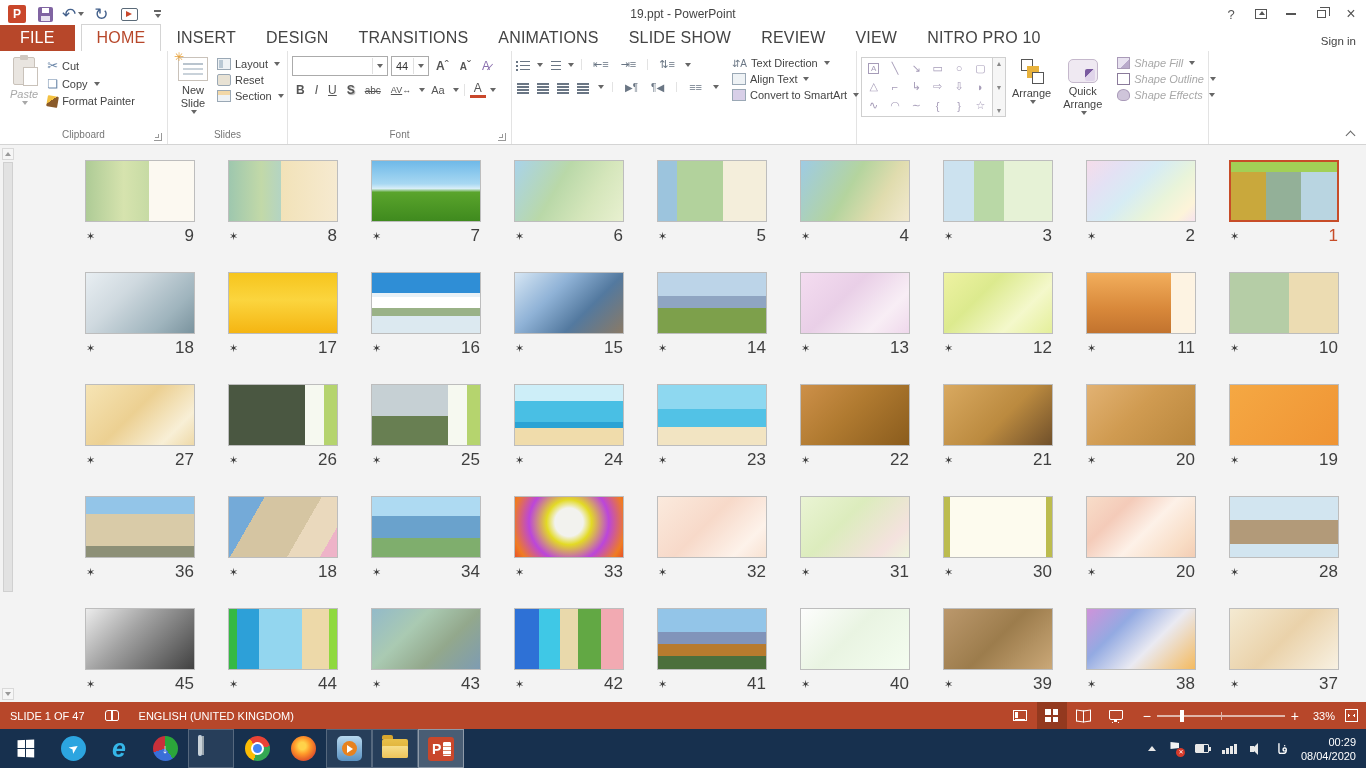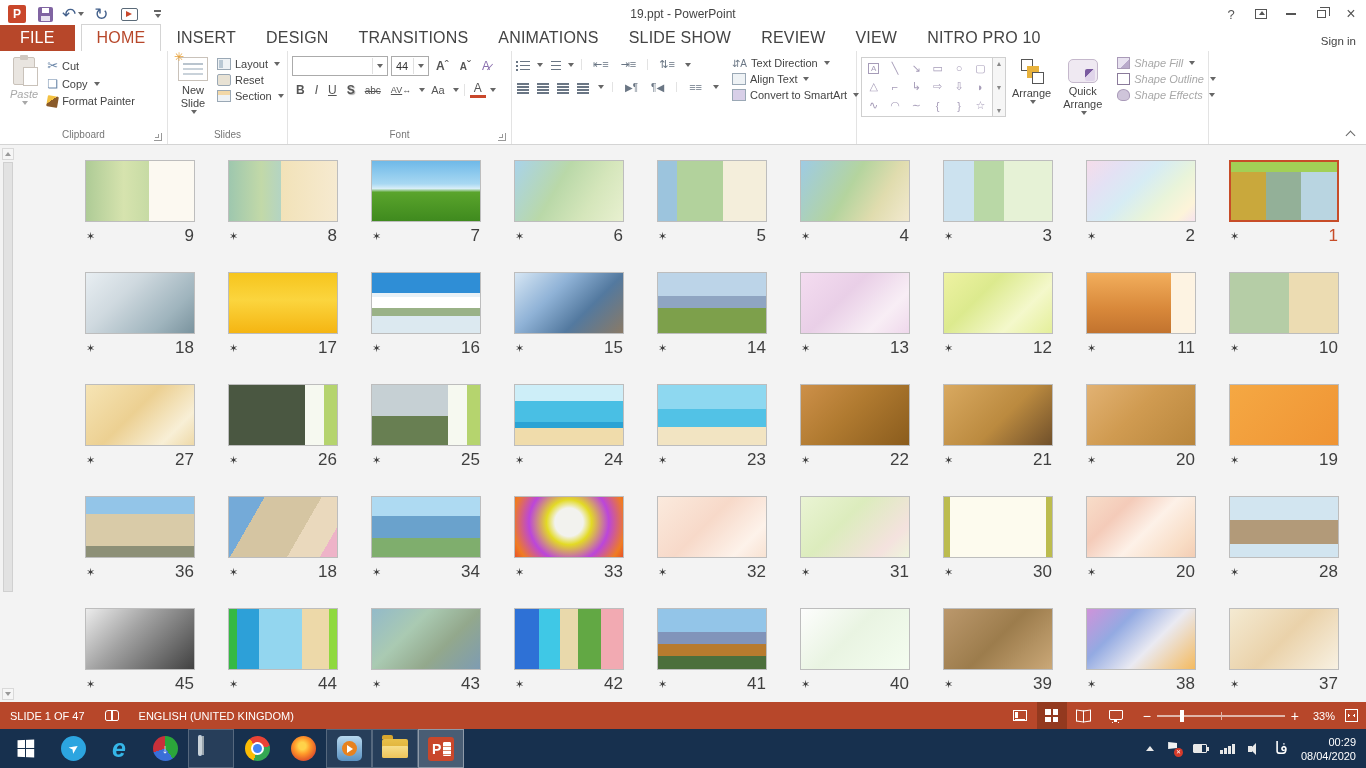--- a/index.html
+++ b/index.html
@@ -172,21 +172,21 @@
   .flag-ic { width:13px; height:13px; position:relative; }
   .flag-ic:before { content:""; position:absolute; left:1px; top:0; width:9px; height:7px; background:#f2f2f2; clip-path:polygon(0 0,100% 15%,100% 85%,0 100%); }
   .flag-ic:after { content:"✕"; position:absolute; right:-3px; bottom:-2px; width:9px; height:9px; background:#D63A2A; border-radius:50%; color:#fff; font-size:6px; line-height:9px; text-align:center; }
   .batt-ic { width:14px; height:9px; border:1.2px solid #e8e8e8; border-radius:1px; position:relative; background:linear-gradient(90deg,#e8e8e8 0 70%, transparent 70%); }
   .batt-ic:before { content:""; position:absolute; right:-3px; top:2px; width:2px; height:4px; background:#e8e8e8; }
   .sig-ic { display:flex; align-items:flex-end; gap:1.5px; }
   .sig-ic span { width:2.5px; background:#e8e8e8; }
   .spk-ic { position:relative; width:14px; height:12px; }
   .spk-ic:before { content:""; position:absolute; left:0; top:3px; width:4px; height:6px; background:#e8e8e8; }
   .spk-ic:after { content:""; position:absolute; left:2px; top:0; border-right:6px solid #e8e8e8; border-top:6px solid transparent; border-bottom:6px solid transparent; }
-  .lang-id { font-size:17px; }
+  .lang-id { font-size:14px; }
   .clock { text-align:right; font-size:11px; line-height:14px; }
 </style>
 </head>
 <body>
 
 <div class="screen">
 
   <div class="titlebar">
     <div class="qat">
       <span class="qat-item">

